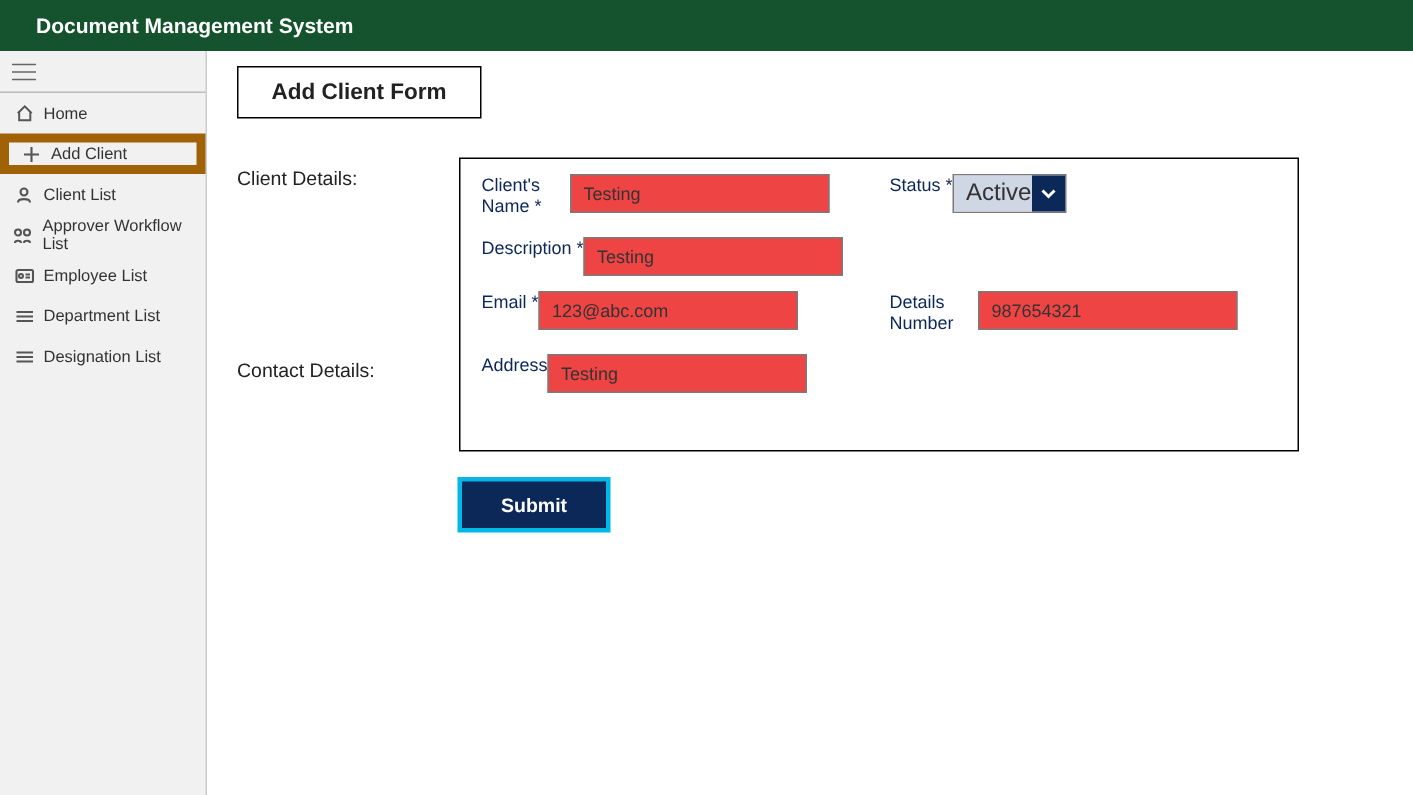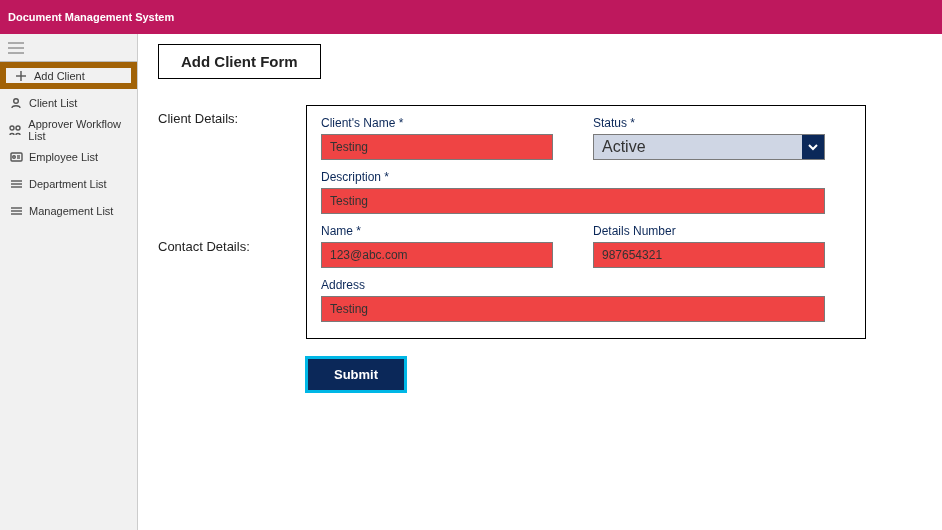--- a/index.html
+++ b/index.html
@@ -4,28 +4,28 @@
   <style>
     * { box-sizing: border-box; margin: 0; padding: 0; }
     body {
       font-family: "Segoe UI", Arial, sans-serif;
       width: 942px;
       height: 530px;
       background: #fff;
       overflow: hidden;
     }
     .app-header {
-      background: #be185d;
+      background: #14532d;
       color: #fff;
       height: 34px;
       display: flex;
       align-items: center;
-      padding-left: 8px;
+      padding-left: 24px;
       font-weight: 600;
-      font-size: 11px;
+      font-size: 14px;
     }
     .layout {
       display: flex;
       height: calc(530px - 34px);
     }
     .sidebar {
       width: 138px;
       background: #f1f1f1;
       border-right: 1px solid #ccc;
       position: relative;
@@ -90,21 +90,21 @@
       width: 560px;
       padding: 10px 14px 16px 14px;
     }
     .form-row {
       display: flex;
       gap: 40px;
       margin-bottom: 10px;
     }
     .form-field {
       display: flex;
-      flex-direction: column;
+      flex-direction: row;
     }
     .form-field.half { width: 232px; }
     .form-field.full { width: 504px; }
     .field-label {
       font-size: 12px;
       color: #0b2859;
       margin-bottom: 4px;
     }
     .text-input {
       height: 26px;
@@ -162,20 +162,28 @@
 <div class="layout">
   <div class="sidebar">
     <div class="hamburger">
       <svg width="16" height="12" viewBox="0 0 16 12">
           <line x1="0" y1="1" x2="16" y2="1"></line>
           <line x1="0" y1="6" x2="16" y2="6"></line>
           <line x1="0" y1="11" x2="16" y2="11"></line>
         </svg>
     </div>
 
+    <div class="nav-item">
+      <span class="nav-icon">
+        <svg width="13" height="13" viewBox="0 0 14 14">
+            <path d="M2 7 L7 2 L12 7 M3 6 V12 H11 V6"></path>
+          </svg>
+      </span>
+      <span>Home</span>
+    </div>
 
     <div class="nav-item active">
       <span class="nav-icon">
         <svg width="12" height="12" viewBox="0 0 12 12">
             <line x1="6" y1="1" x2="6" y2="11"></line>
             <line x1="1" y1="6" x2="11" y2="6"></line>
           </svg>
       </span>
       <span>Add Client</span>
     </div>
@@ -225,21 +233,21 @@
     </div>
 
     <div class="nav-item">
       <span class="nav-icon">
         <svg width="13" height="12" viewBox="0 0 13 12">
             <line x1="1" y1="3" x2="12" y2="3"></line>
             <line x1="1" y1="6" x2="12" y2="6"></line>
             <line x1="1" y1="9" x2="12" y2="9"></line>
           </svg>
       </span>
-      <span>Management List</span>
+      <span>Designation List</span>
     </div>
   </div>
 
   <div class="main">
     <div class="page-title-box">
       <span>Add Client Form</span>
     </div>
 
     <div class="form-area">
       <div class="section-labels">
@@ -268,21 +276,21 @@
 
         <div class="form-row">
           <div class="form-field full">
             <span class="field-label">Description *</span>
             <input class="text-input" value="Testing" style="">
           </div>
         </div>
 
         <div class="form-row">
           <div class="form-field half">
-            <span class="field-label">Name  *</span>
+            <span class="field-label">Email  *</span>
             <input class="text-input" value="123@abc.com" style="">
           </div>
           <div class="form-field half">
             <span class="field-label">Details Number</span>
             <input class="text-input" value="987654321" style="">
           </div>
         </div>
 
         <div class="form-row" style="margin-bottom:0;">
           <div class="form-field full">

